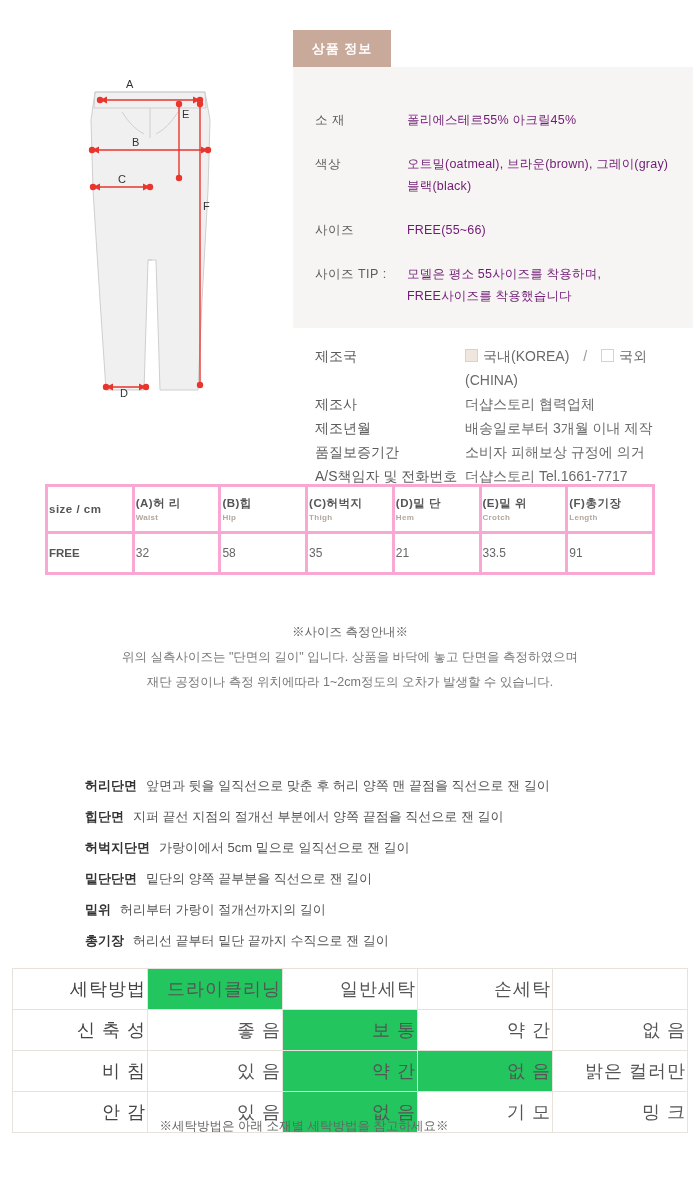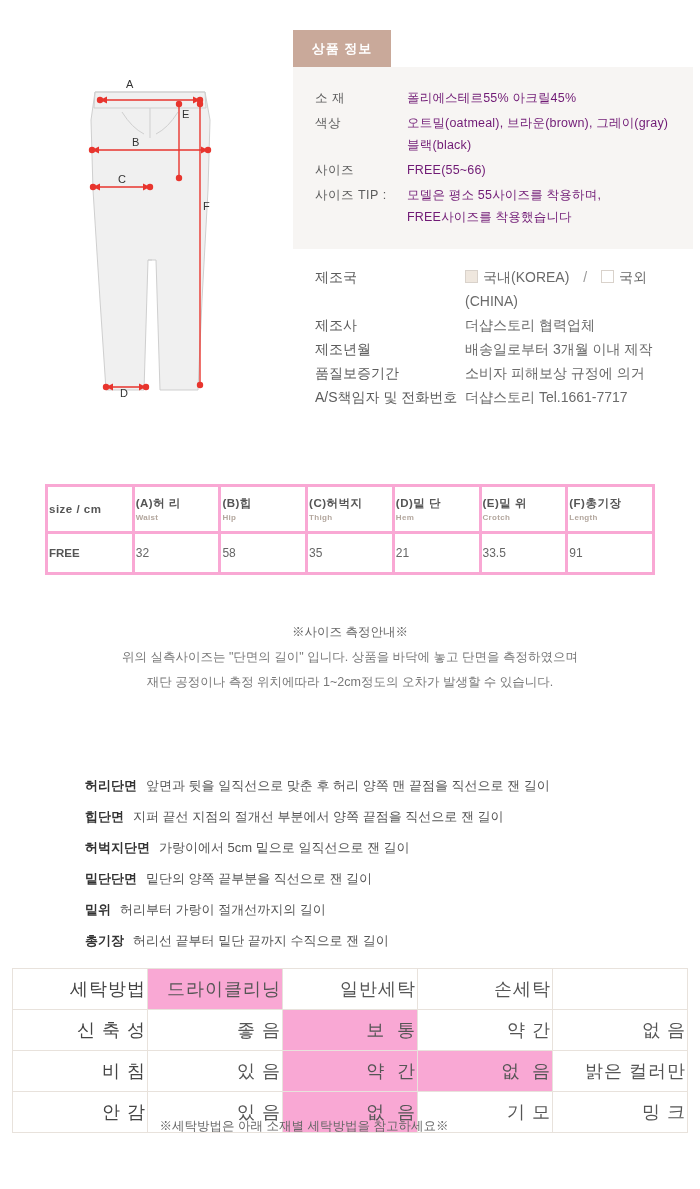--- a/index.html
+++ b/index.html
@@ -57,20 +57,21 @@
   .info-body {
     background: #f7f5f3;
     padding: 20px 22px 18px 22px;
     box-sizing: border-box;
   }
   .info-row {
     display: flex;
     font-size: 12.5px;
     line-height: 22px;
     margin-bottom: 3px;
+    margin-top: 22px;
   }
   .info-label {
     width: 92px;
     flex: 0 0 92px;
     color: #5c5c5c;
     letter-spacing: 0.5px;
   }
   .info-value {
     color: #701a75;
     letter-spacing: 0.2px;
@@ -171,21 +172,21 @@
   }
   .care-table td {
     border: 1px solid #e8e2dc;
     height: 38px;
     text-align: right;
     font-size: 18px;
     color: #555;
     letter-spacing: 1px;
   }
   .care-table td.head { color: #444; }
-  .care-table td.hl { background: #f9a8d4; font-family: Liberation Mono, monospace; }
+  .care-table td.hl { background: #22c55e; }
   .care-table td.empty { border-left: 1px solid #e8e2dc; }
 
   
   .care-footer {
     position: absolute;
     left: 0;
     top: 1118px;
     width: 608px;
     text-align: center;
     font-size: 12.5px;

